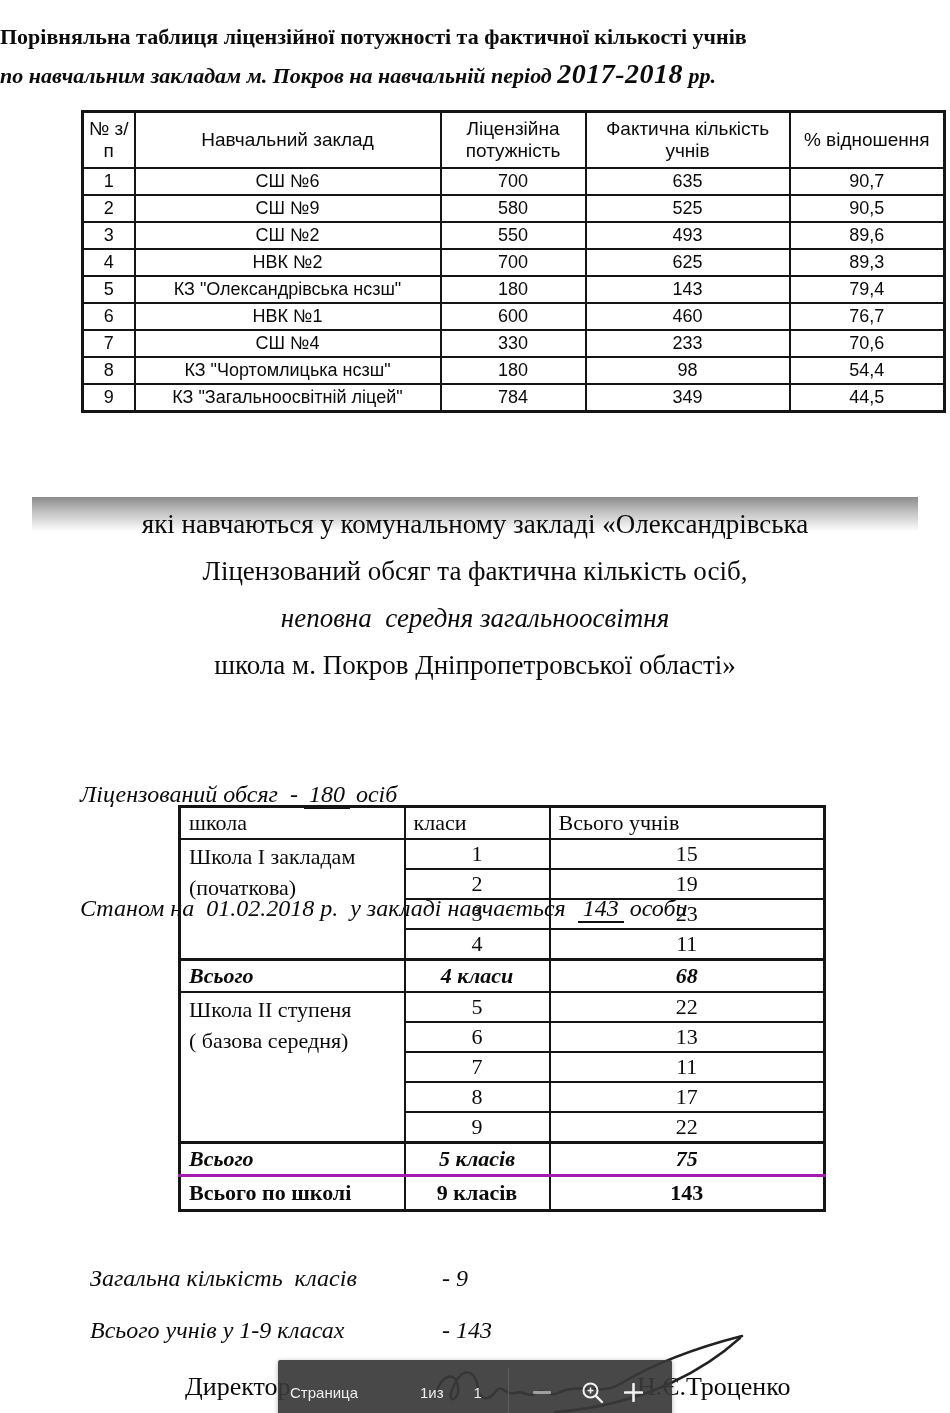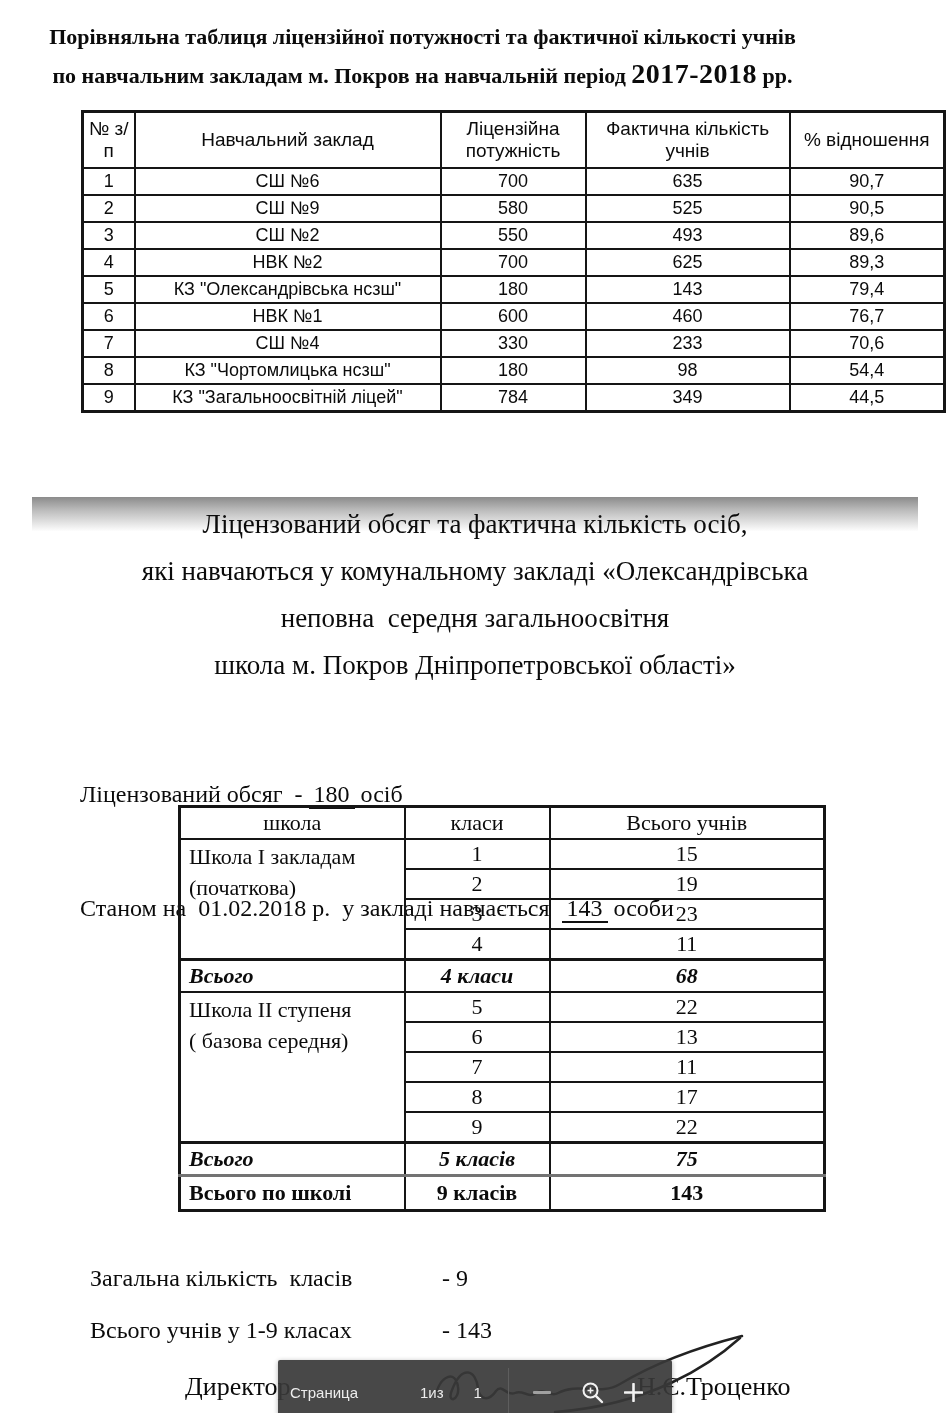--- a/index.html
+++ b/index.html
@@ -4,24 +4,24 @@
 <style>
   html,body { margin:0; padding:0; }
   body {
     width:950px; height:1413px; position:relative; overflow:hidden;
     background:#ffffff; color:#0b0b0b;
     font-family:"Liberation Serif", serif;
   }
   
   .doc-title {
     position:absolute; top:18px; left:0; width:845px;
-    text-align:center; font-weight:bold; font-size:22px; line-height:37px;
+    font-weight:bold; font-size:22px; line-height:37px;
   }
   .doc-title .years { font-size:28px; letter-spacing:0.5px; }
-  .keep { white-space:pre-wrap; }
+  .keep { white-space:pre-wrap;font-style:italic; }
 
   
   table.t1 {
     position:absolute; top:110px; left:48px; width:862px;
     border-collapse:collapse; table-layout:fixed;
     font-family:"Liberation Sans", sans-serif; font-size:18px;
   }
   .t1 th, .t1 td { border:2px solid #151515; text-align:center; vertical-align:middle; padding:0 3px; overflow:hidden; }
   .t1 { border:3px solid #151515;margin-left:33px; }
   .t1 thead th { height:54px; font-weight:normal; font-size:19px; line-height:22px; }
@@ -41,26 +41,26 @@
   .lic { position:absolute; left:80px; top:699px; font-size:24px; line-height:38px; }
   .lic .u { border-bottom:2px solid #111; padding:0 5px; }
 
   
   table.t2 {
     position:absolute; top:805px; left:178px; width:645px;
     border-collapse:collapse; table-layout:fixed; font-size:22px;
   }
   .t2 { border:3px solid #151515; }
   .t2 th, .t2 td { border:2px solid #151515; padding:0 8px; vertical-align:middle; }
-  .t2 thead th { text-align:center; font-weight:normal; height:30px; }
+  .t2 thead th { text-align:left; font-weight:normal; height:30px; }
   .t2 td.num { text-align:center; }
   .t2 td.grp { text-align:left; vertical-align:top; line-height:31px; padding-top:1px; }
   .t2 tr.rowc td { height:28px; }
   .t2 tr.total td { height:30px; font-weight:bold; font-style:italic; border-top:3px solid #151515; }
-  .t2 tr.final td { height:32px; font-weight:bold; font-style:normal; border-top:3px solid #737373; }
+  .t2 tr.final td { height:32px; font-weight:bold; font-style:normal; border-top:3px solid #a21caf; }
 
   
   .sumrow { position:absolute; left:78px; font-size:24px; }
   .sumrow .lbl { display:inline-block; width:352px; }
   .sum1 { top:1238px; } .sum2 { top:1290px; }
 
   
   .director { position:absolute; left:185px; top:1372px; font-size:26px; z-index:4; }
   .dirname  { position:absolute; left:637px; top:1372px; font-size:26px; z-index:4; }
   .sig { position:absolute; left:410px; top:1330px; z-index:5; }
@@ -169,22 +169,22 @@
         <td>КЗ "Загальноосвітній ліцей"</td>
         <td>784</td>
         <td>349</td>
         <td>44,5</td>
       </tr>
   </tbody>
 </table>
 
 <div class="band"></div>
 <div class="sec2-title">
+  <div>які навчаються у комунальному закладі «Олександрівська</div>
   <div>Ліцензований обсяг та фактична кількість осіб,</div>
-  <div>які навчаються у комунальному закладі «Олександрівська</div>
   <div class="keep">неповна  середня загальноосвітня</div>
   <div>школа м. Покров Дніпропетровської області»</div>
 </div>
 
 <div class="lic keep">
   <div><span>Ліцензований обсяг  - </span><span class="u">180</span><span> осіб</span></div>
   <div><span>Станом на  01.02.2018 р.  у закладі навчається  </span><span class="u">143</span><span> особи</span></div>
 </div>
 
 <table class="t2">

